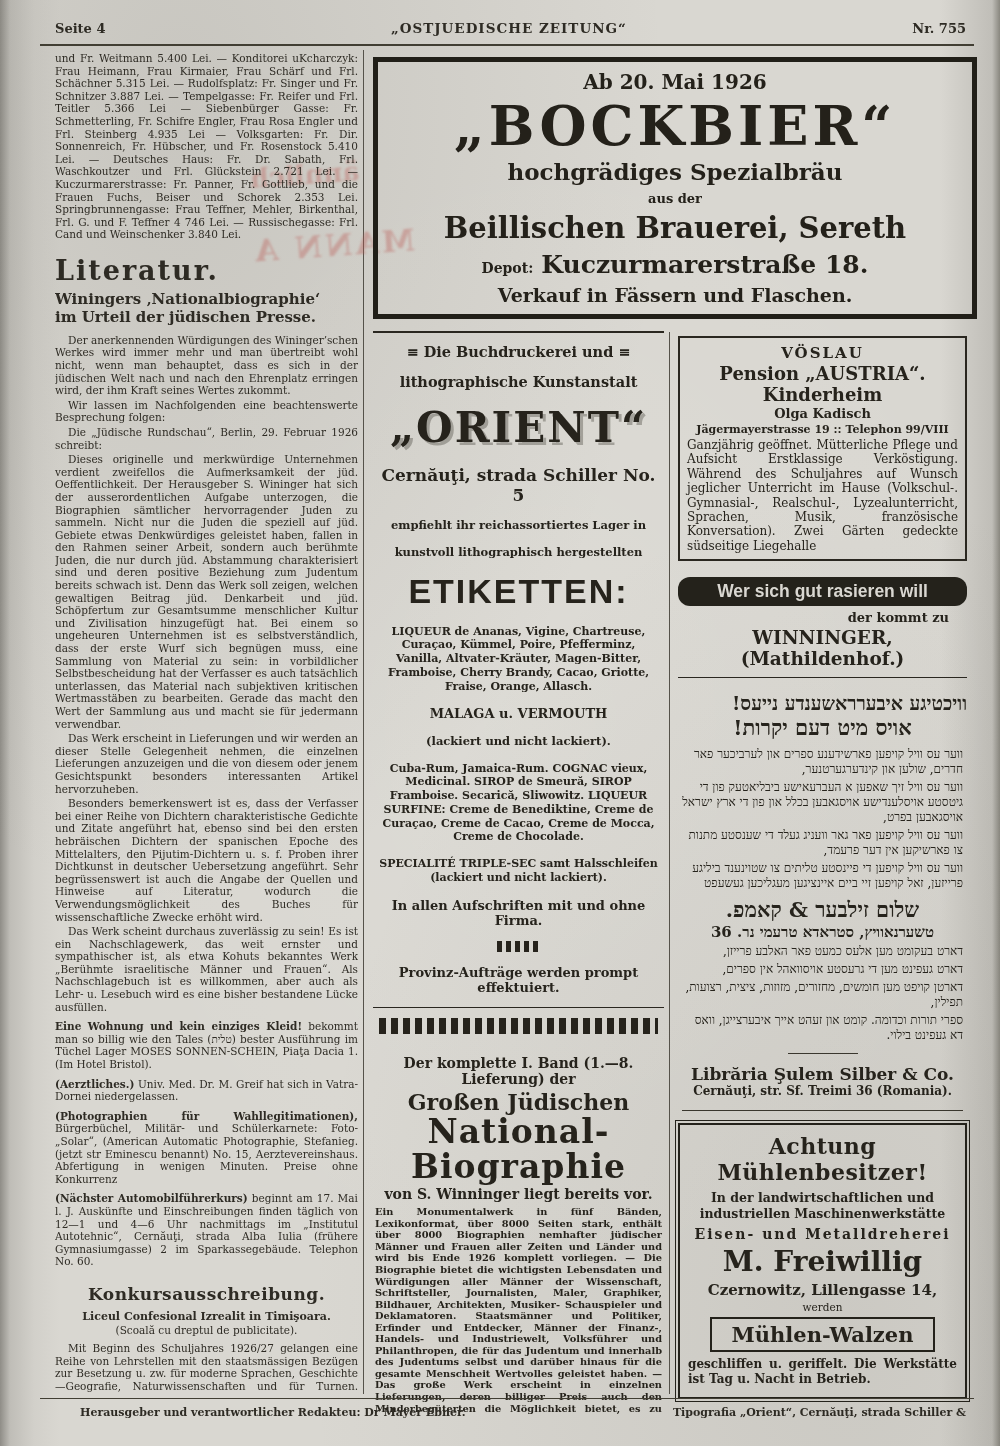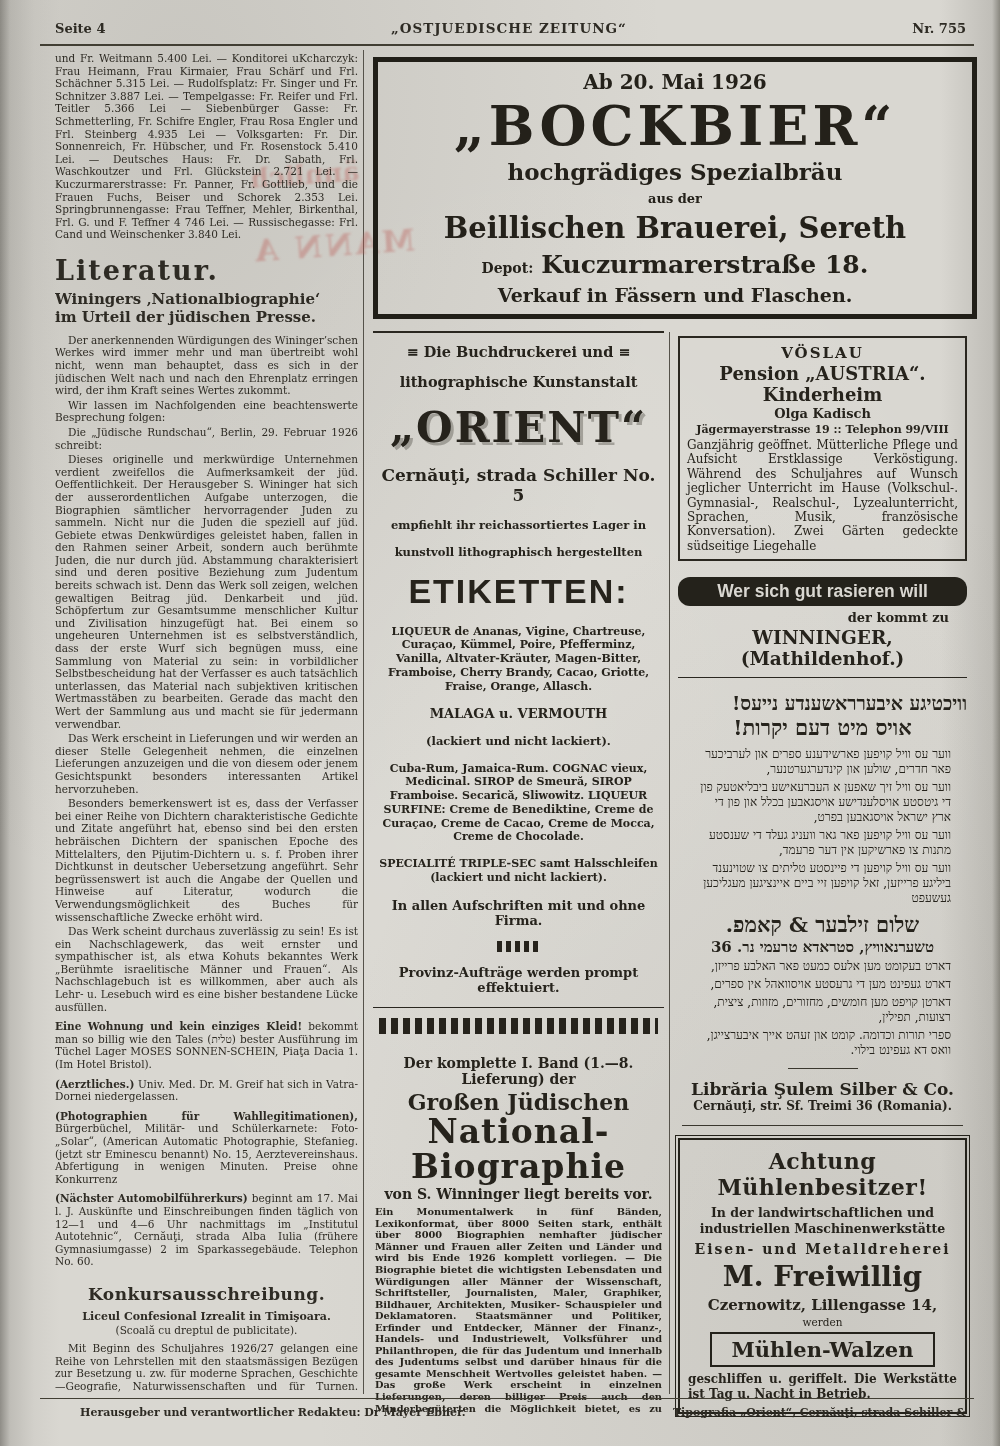--- a/index.html
+++ b/index.html
@@ -73,21 +73,21 @@
   .vo-l3{font-size:11px;font-weight:bold;margin:2px 0;}
   .vo-body{font-size:12px;text-align:justify;line-height:1.2;}
   .ras{margin-top:16px;border-bottom:1.5px solid #2a2720;padding-bottom:8px;}
   .ras-bar{background:#24221b;color:#d9d7d1;border-radius:12px;text-align:center;font-weight:bold;font-size:17.5px;
            font-family:"Liberation Sans",sans-serif;padding:4px 6px;}
   .ras-l2{text-align:right;font-size:13px;font-weight:bold;padding:4px 18px 0 0;}
   .ras-l3{text-align:center;font-size:18.5px;font-weight:bold;margin-top:2px;}
   .yid{margin-top:14px;direction:rtl;text-align:right;}
   .yid-h1{font-size:19px;font-weight:bold;text-align:right;}
   .yid-h2{font-size:21px;font-weight:bold;text-align:center;margin-bottom:6px;}
-  .yid-item{font-size:12px;line-height:1.25;margin:3px 16px;text-align:right;}
+  .yid-item{font-size:12px;line-height:1.25;margin:3px 4px;text-align:right;}
   .yid-firm{font-size:21px;font-weight:bold;text-align:center;margin-top:6px;}
   .yid-addr{font-size:15px;font-weight:bold;text-align:center;}
   .sep-short{border-top:1.5px solid #3a372e;width:70px;margin:10px auto;}
   .libr{text-align:center;}
   .li-n{font-size:17px;font-weight:bold;}
   .li-a{font-size:12px;font-weight:bold;}
   .sep-full{border-top:1.5px solid #3a372e;margin:12px 4px;}
   .frei{border:2px solid #24221b;outline:1px solid #24221b;outline-offset:2px;margin-top:8px;padding:8px 8px 10px;text-align:center;}
   .fr-t{font-size:22px;font-weight:bold;letter-spacing:.5px;}
   .fr-l1{font-size:12.5px;font-weight:bold;margin:5px 0;line-height:1.25;}

